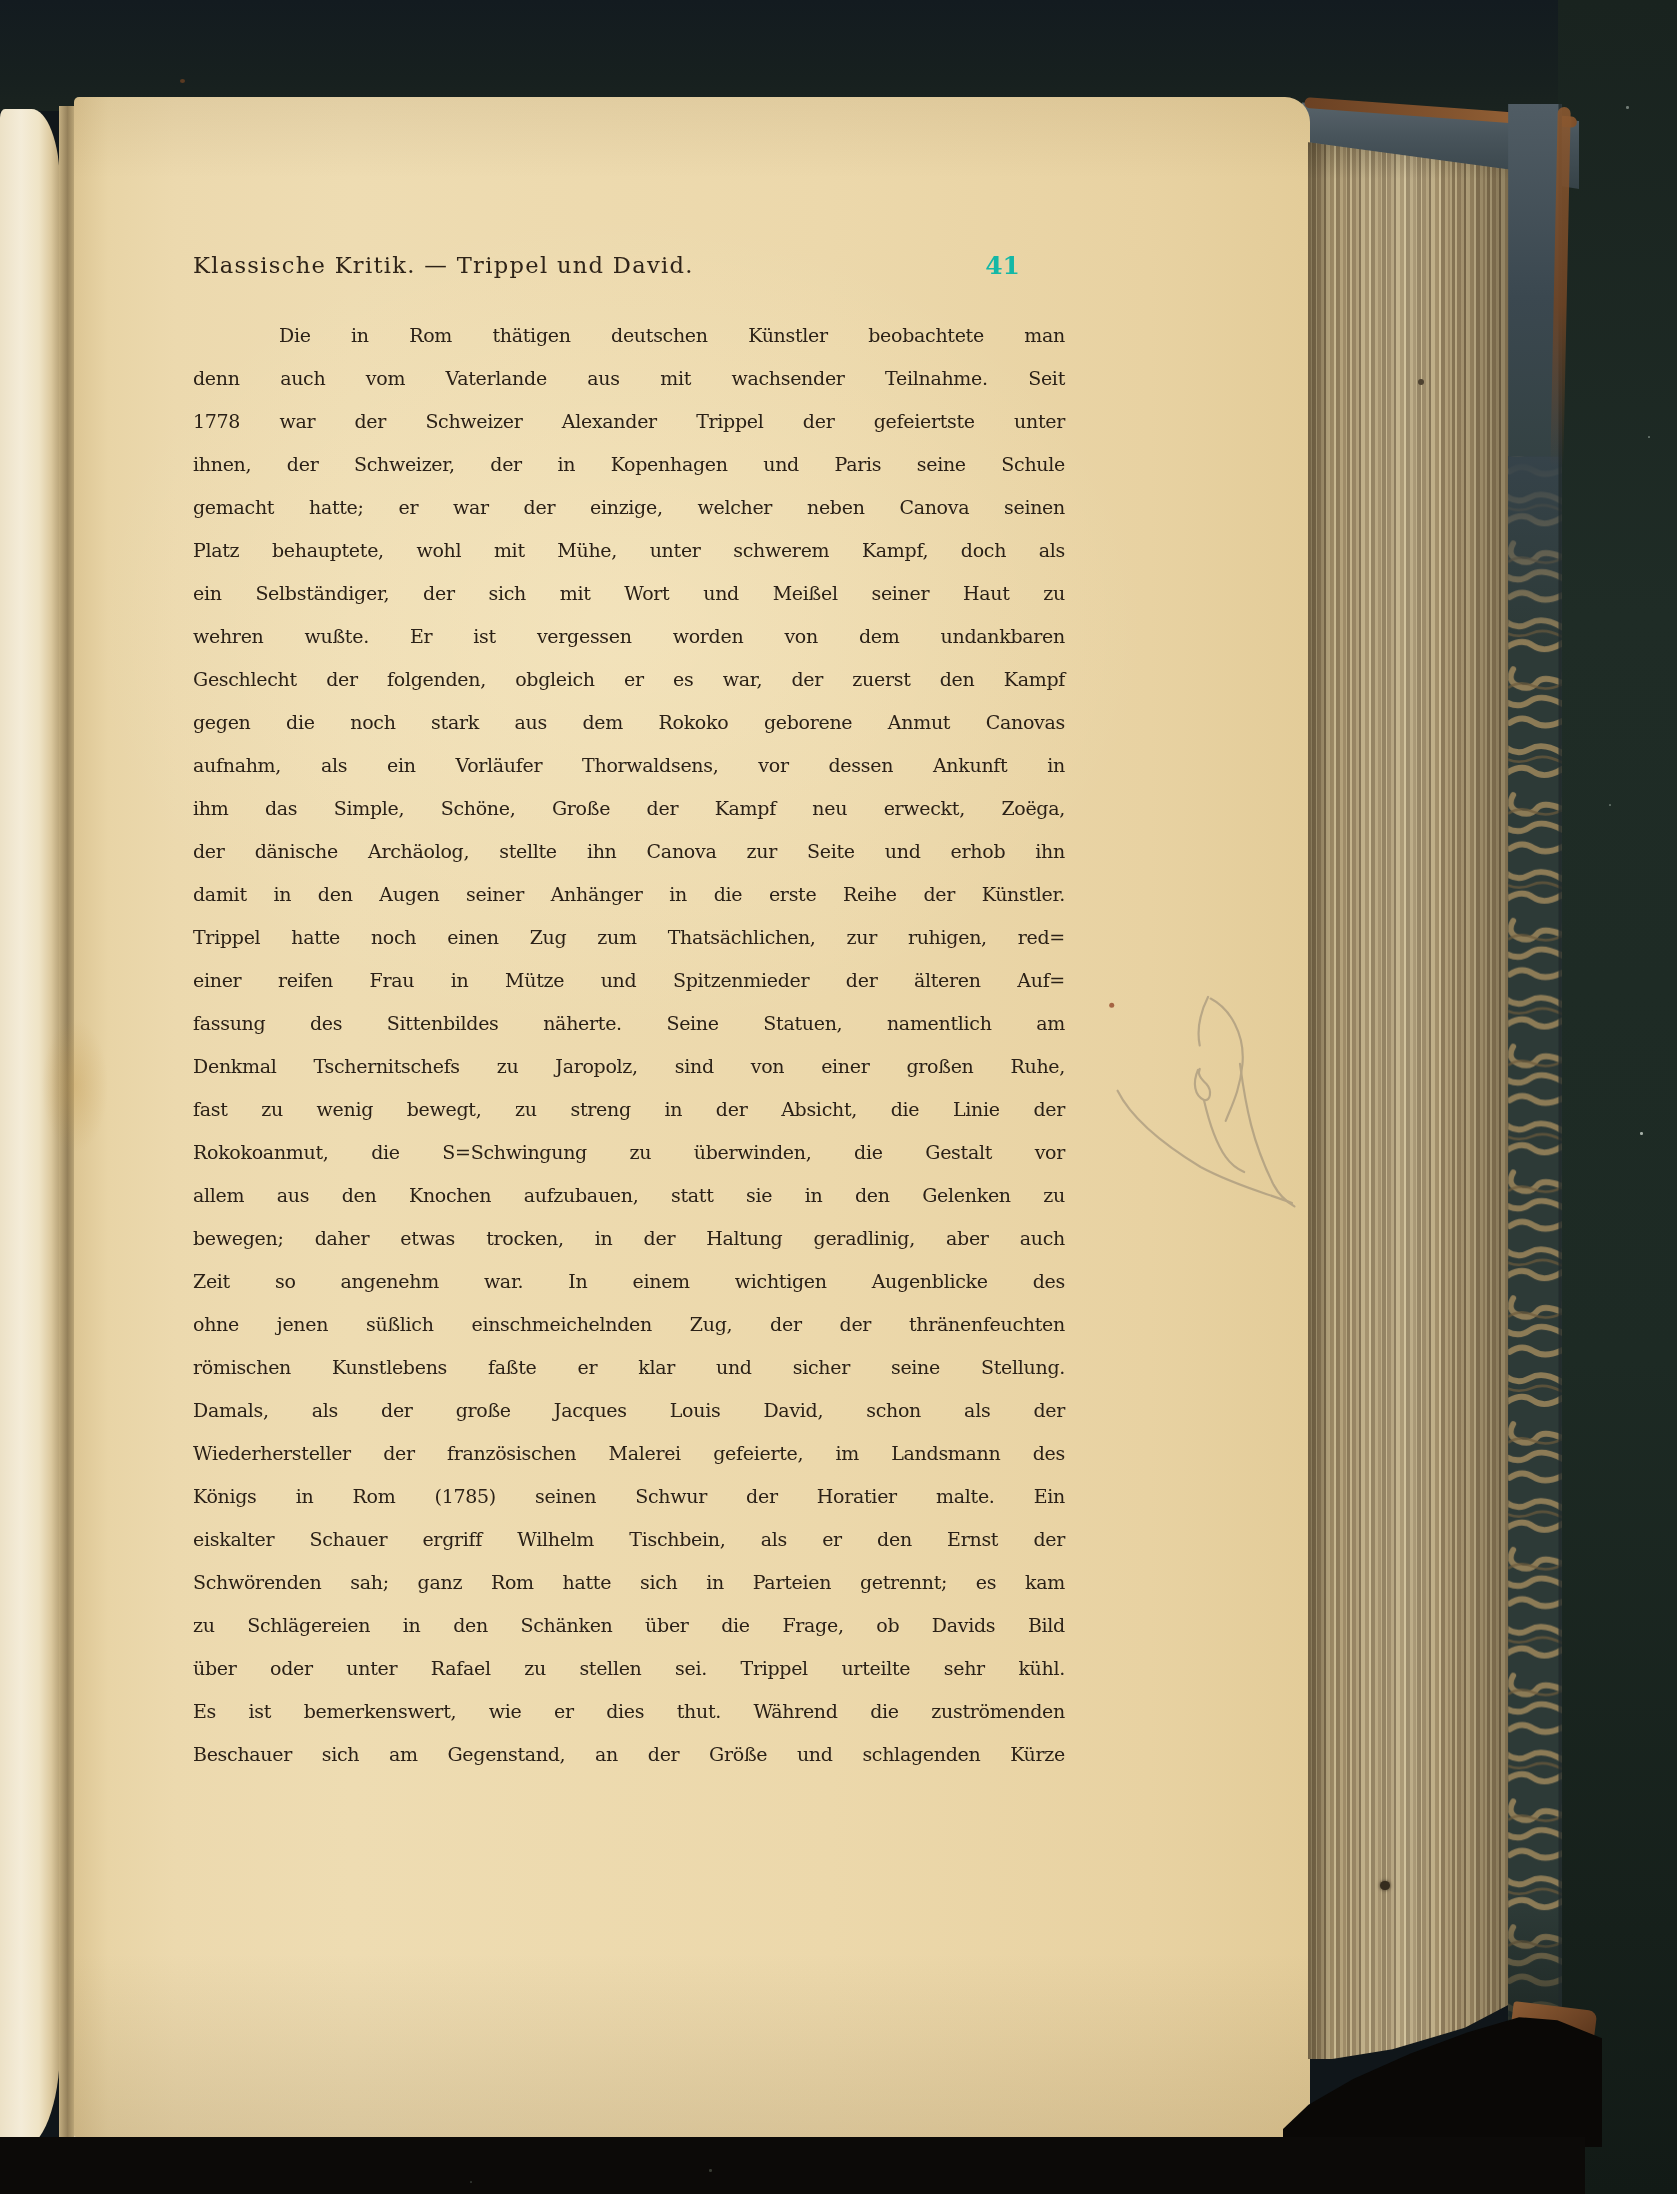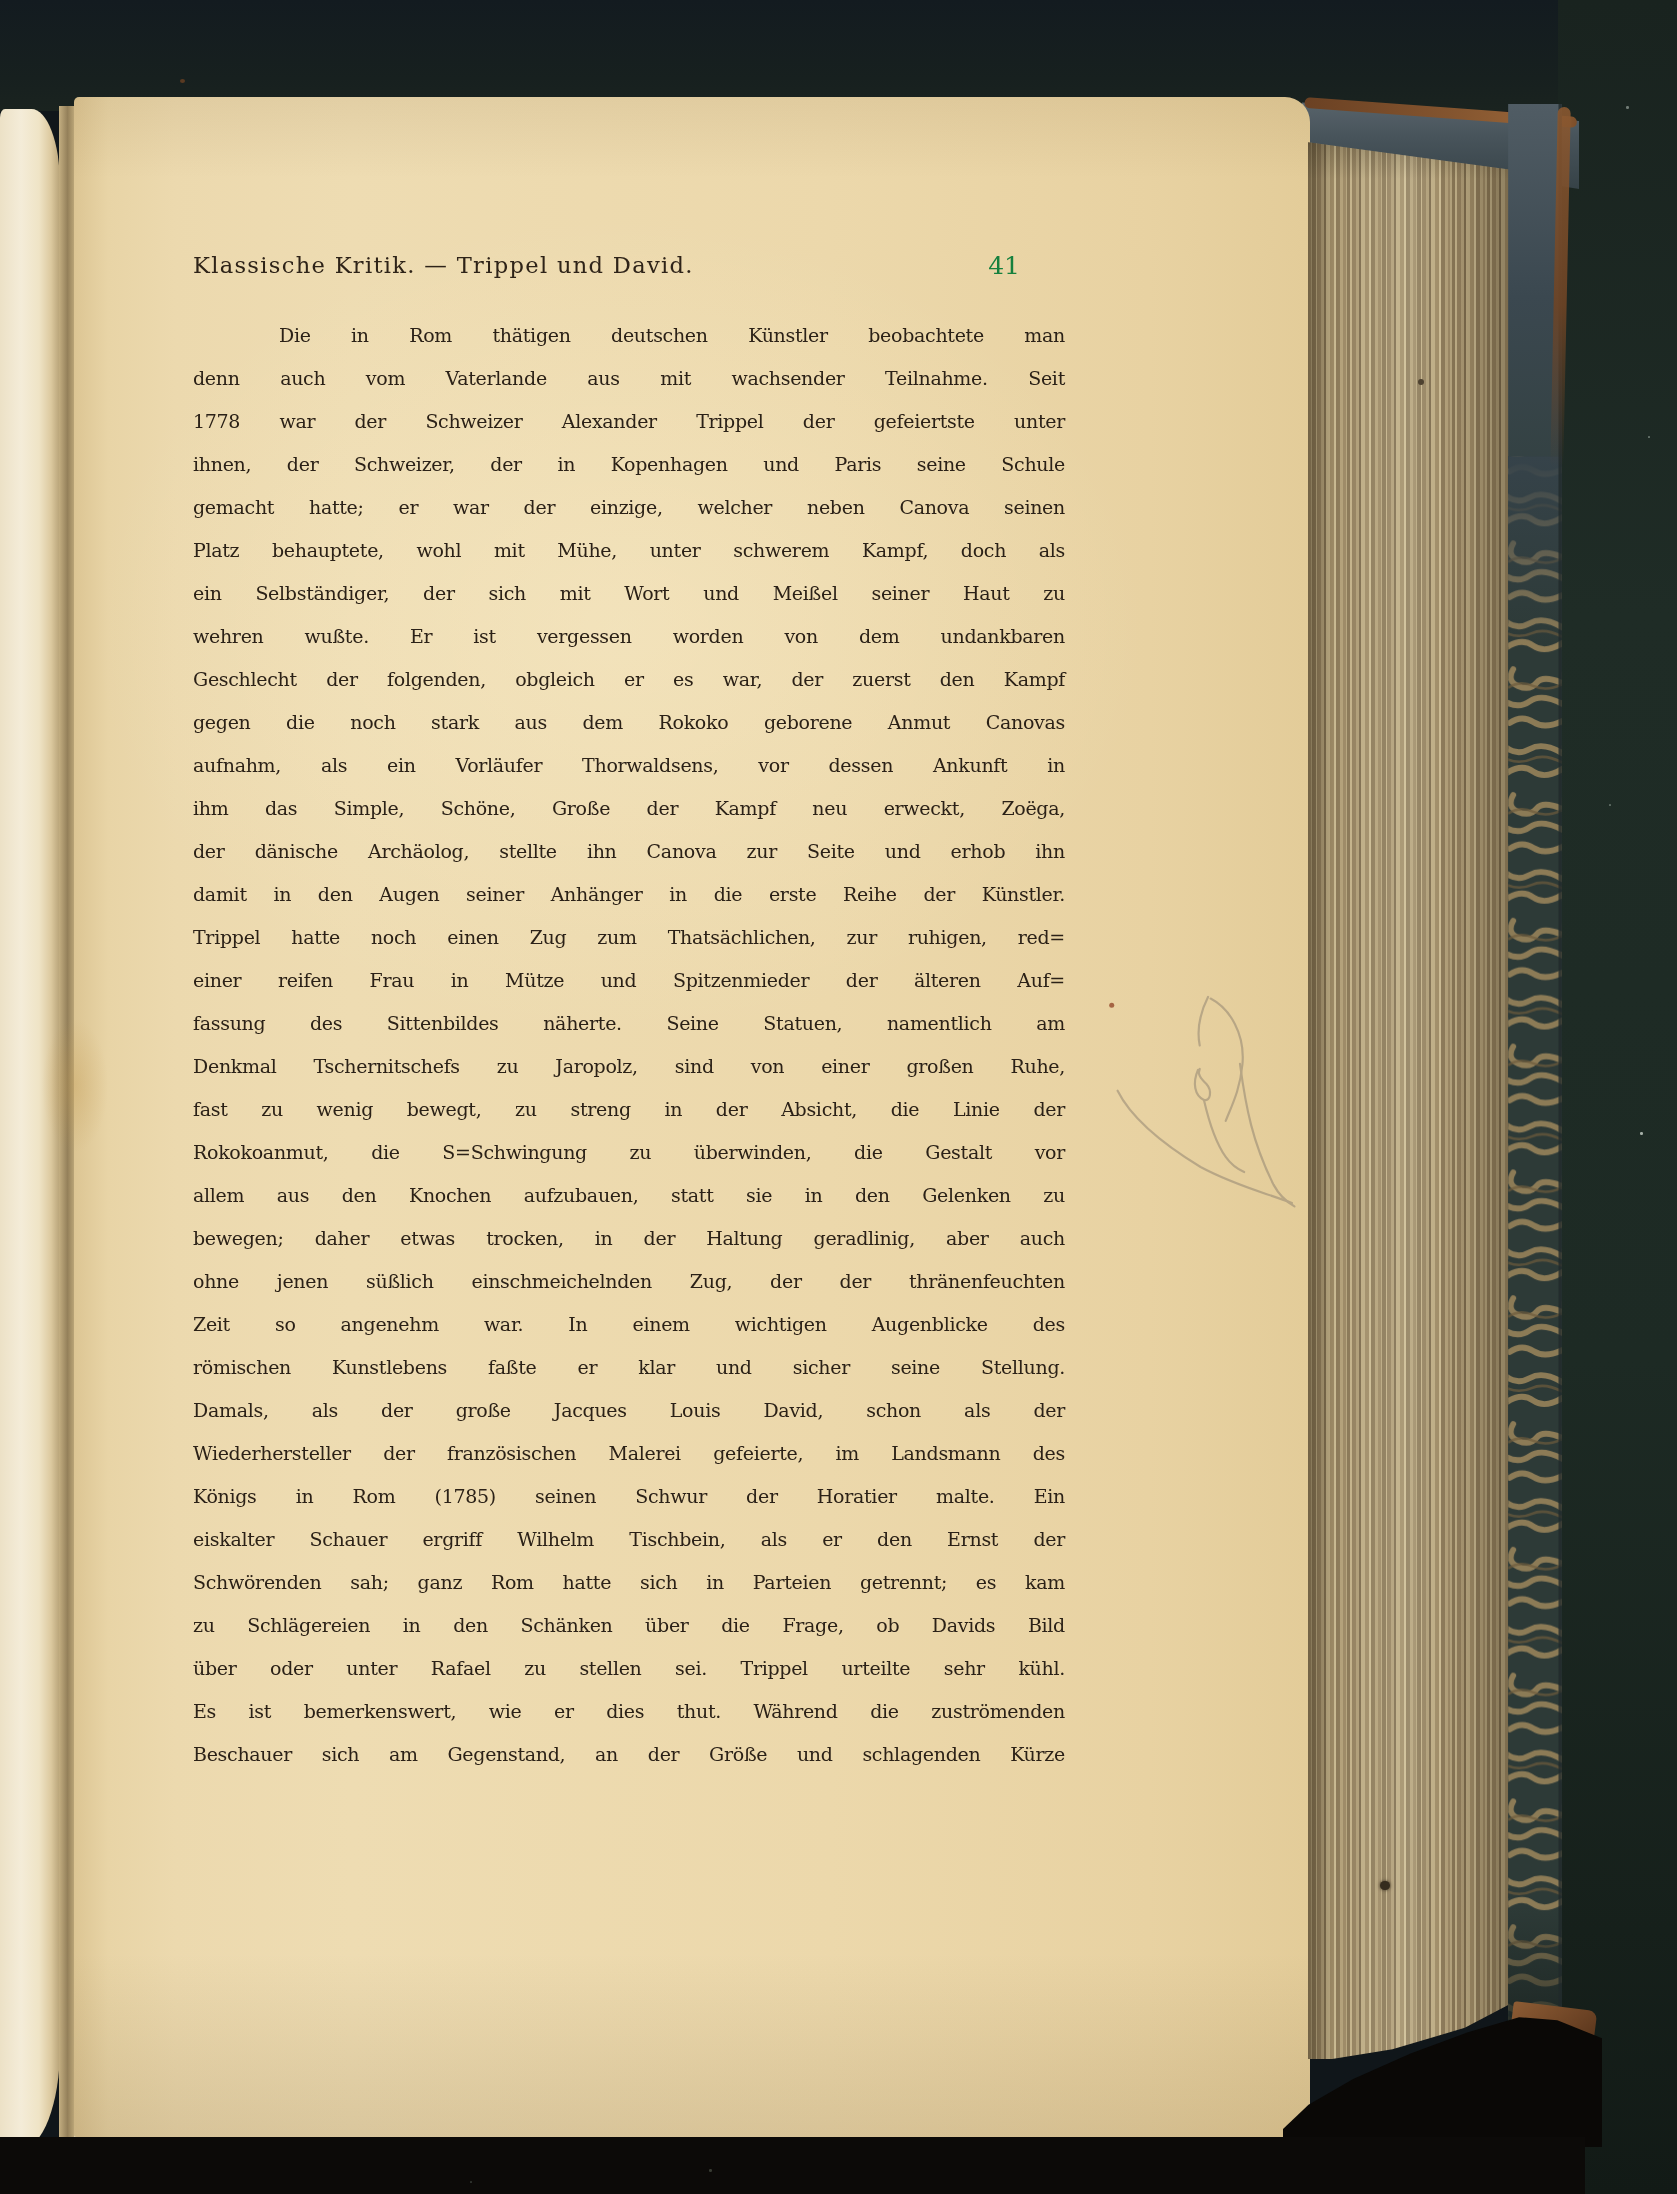--- a/index.html
+++ b/index.html
@@ -59,21 +59,21 @@
     background:linear-gradient(135deg,#8d5c34 0%,#6b4224 55%,#4a2b15 100%);
     transform:rotate(7deg);border-radius:3.4px 8.4px 3.4px 11.7px;}
   .shadow-bottom-right{position:absolute;left:1283px;top:1996px;width:319px;height:151px;
     background:#0a0806;
     clip-path:polygon(0 88%,8% 72%,22% 55%,40% 38%,58% 24%,74% 14%,86% 16%,100% 28%,100% 100%,0 100%);}
 
   
   .running-header{position:absolute;left:193px;top:247px;width:872px;height:37px;
     font-size:22.6px;line-height:37px;letter-spacing:1.3px;color:#2e2318;}
   .folio{position:absolute;left:939px;top:247px;width:81px;height:37px;
-    text-align:right;font-size:25px;line-height:37px;color:#15803d;}
+    text-align:right;font-size:25px;line-height:37px;color:#14b8a6;font-weight:bold;}
   .textblock{position:absolute;left:193px;top:314px;width:872px;color:#2b2117;
     font-size:19px;letter-spacing:-0.3px;}
   .line{line-height:43px;height:43px;text-align:justify;text-align-last:justify;
     white-space:normal;overflow:visible;}
   .line.indent{padding-left:86px;}
 
   .pencil-sketch{position:absolute;left:1074px;top:965px;}
   .fleck{position:absolute;border-radius:50%;}
 </style>
 </head>
@@ -123,22 +123,22 @@
   <div class="line">der dänische Archäolog, stellte ihn Canova zur Seite und erhob ihn</div>
   <div class="line">damit in den Augen seiner Anhänger in die erste Reihe der Künstler.</div>
   <div class="line">Trippel hatte noch einen Zug zum Thatsächlichen, zur ruhigen, red=</div>
   <div class="line">einer reifen Frau in Mütze und Spitzenmieder der älteren Auf=</div>
   <div class="line">fassung des Sittenbildes näherte.  Seine Statuen, namentlich am</div>
   <div class="line">Denkmal Tschernitschefs zu Jaropolz, sind von einer großen Ruhe,</div>
   <div class="line">fast zu wenig bewegt, zu streng in der Absicht, die Linie der</div>
   <div class="line">Rokokoanmut, die S=Schwingung zu überwinden, die Gestalt vor</div>
   <div class="line">allem aus den Knochen aufzubauen, statt sie in den Gelenken zu</div>
   <div class="line">bewegen; daher etwas trocken, in der Haltung geradlinig, aber auch</div>
+  <div class="line">Zeit so angenehm war.  In einem wichtigen Augenblicke des</div>
   <div class="line">ohne jenen süßlich einschmeichelnden Zug, der der thränenfeuchten</div>
-  <div class="line">Zeit so angenehm war.  In einem wichtigen Augenblicke des</div>
   <div class="line">römischen Kunstlebens faßte er klar und sicher seine Stellung.</div>
   <div class="line">Damals, als der große Jacques Louis David, schon als der</div>
   <div class="line">Wiederhersteller der französischen Malerei gefeierte, im Landsmann des</div>
   <div class="line">Königs in Rom (1785) seinen Schwur der Horatier malte.  Ein</div>
   <div class="line">eiskalter Schauer ergriff Wilhelm Tischbein, als er den Ernst der</div>
   <div class="line">Schwörenden sah; ganz Rom hatte sich in Parteien getrennt; es kam</div>
   <div class="line">zu Schlägereien in den Schänken über die Frage, ob Davids Bild</div>
   <div class="line">über oder unter Rafael zu stellen sei.  Trippel urteilte sehr kühl.</div>
   <div class="line">Es ist bemerkenswert, wie er dies thut.  Während die zuströmenden</div>
   <div class="line">Beschauer sich am Gegenstand, an der Größe und schlagenden Kürze</div>

